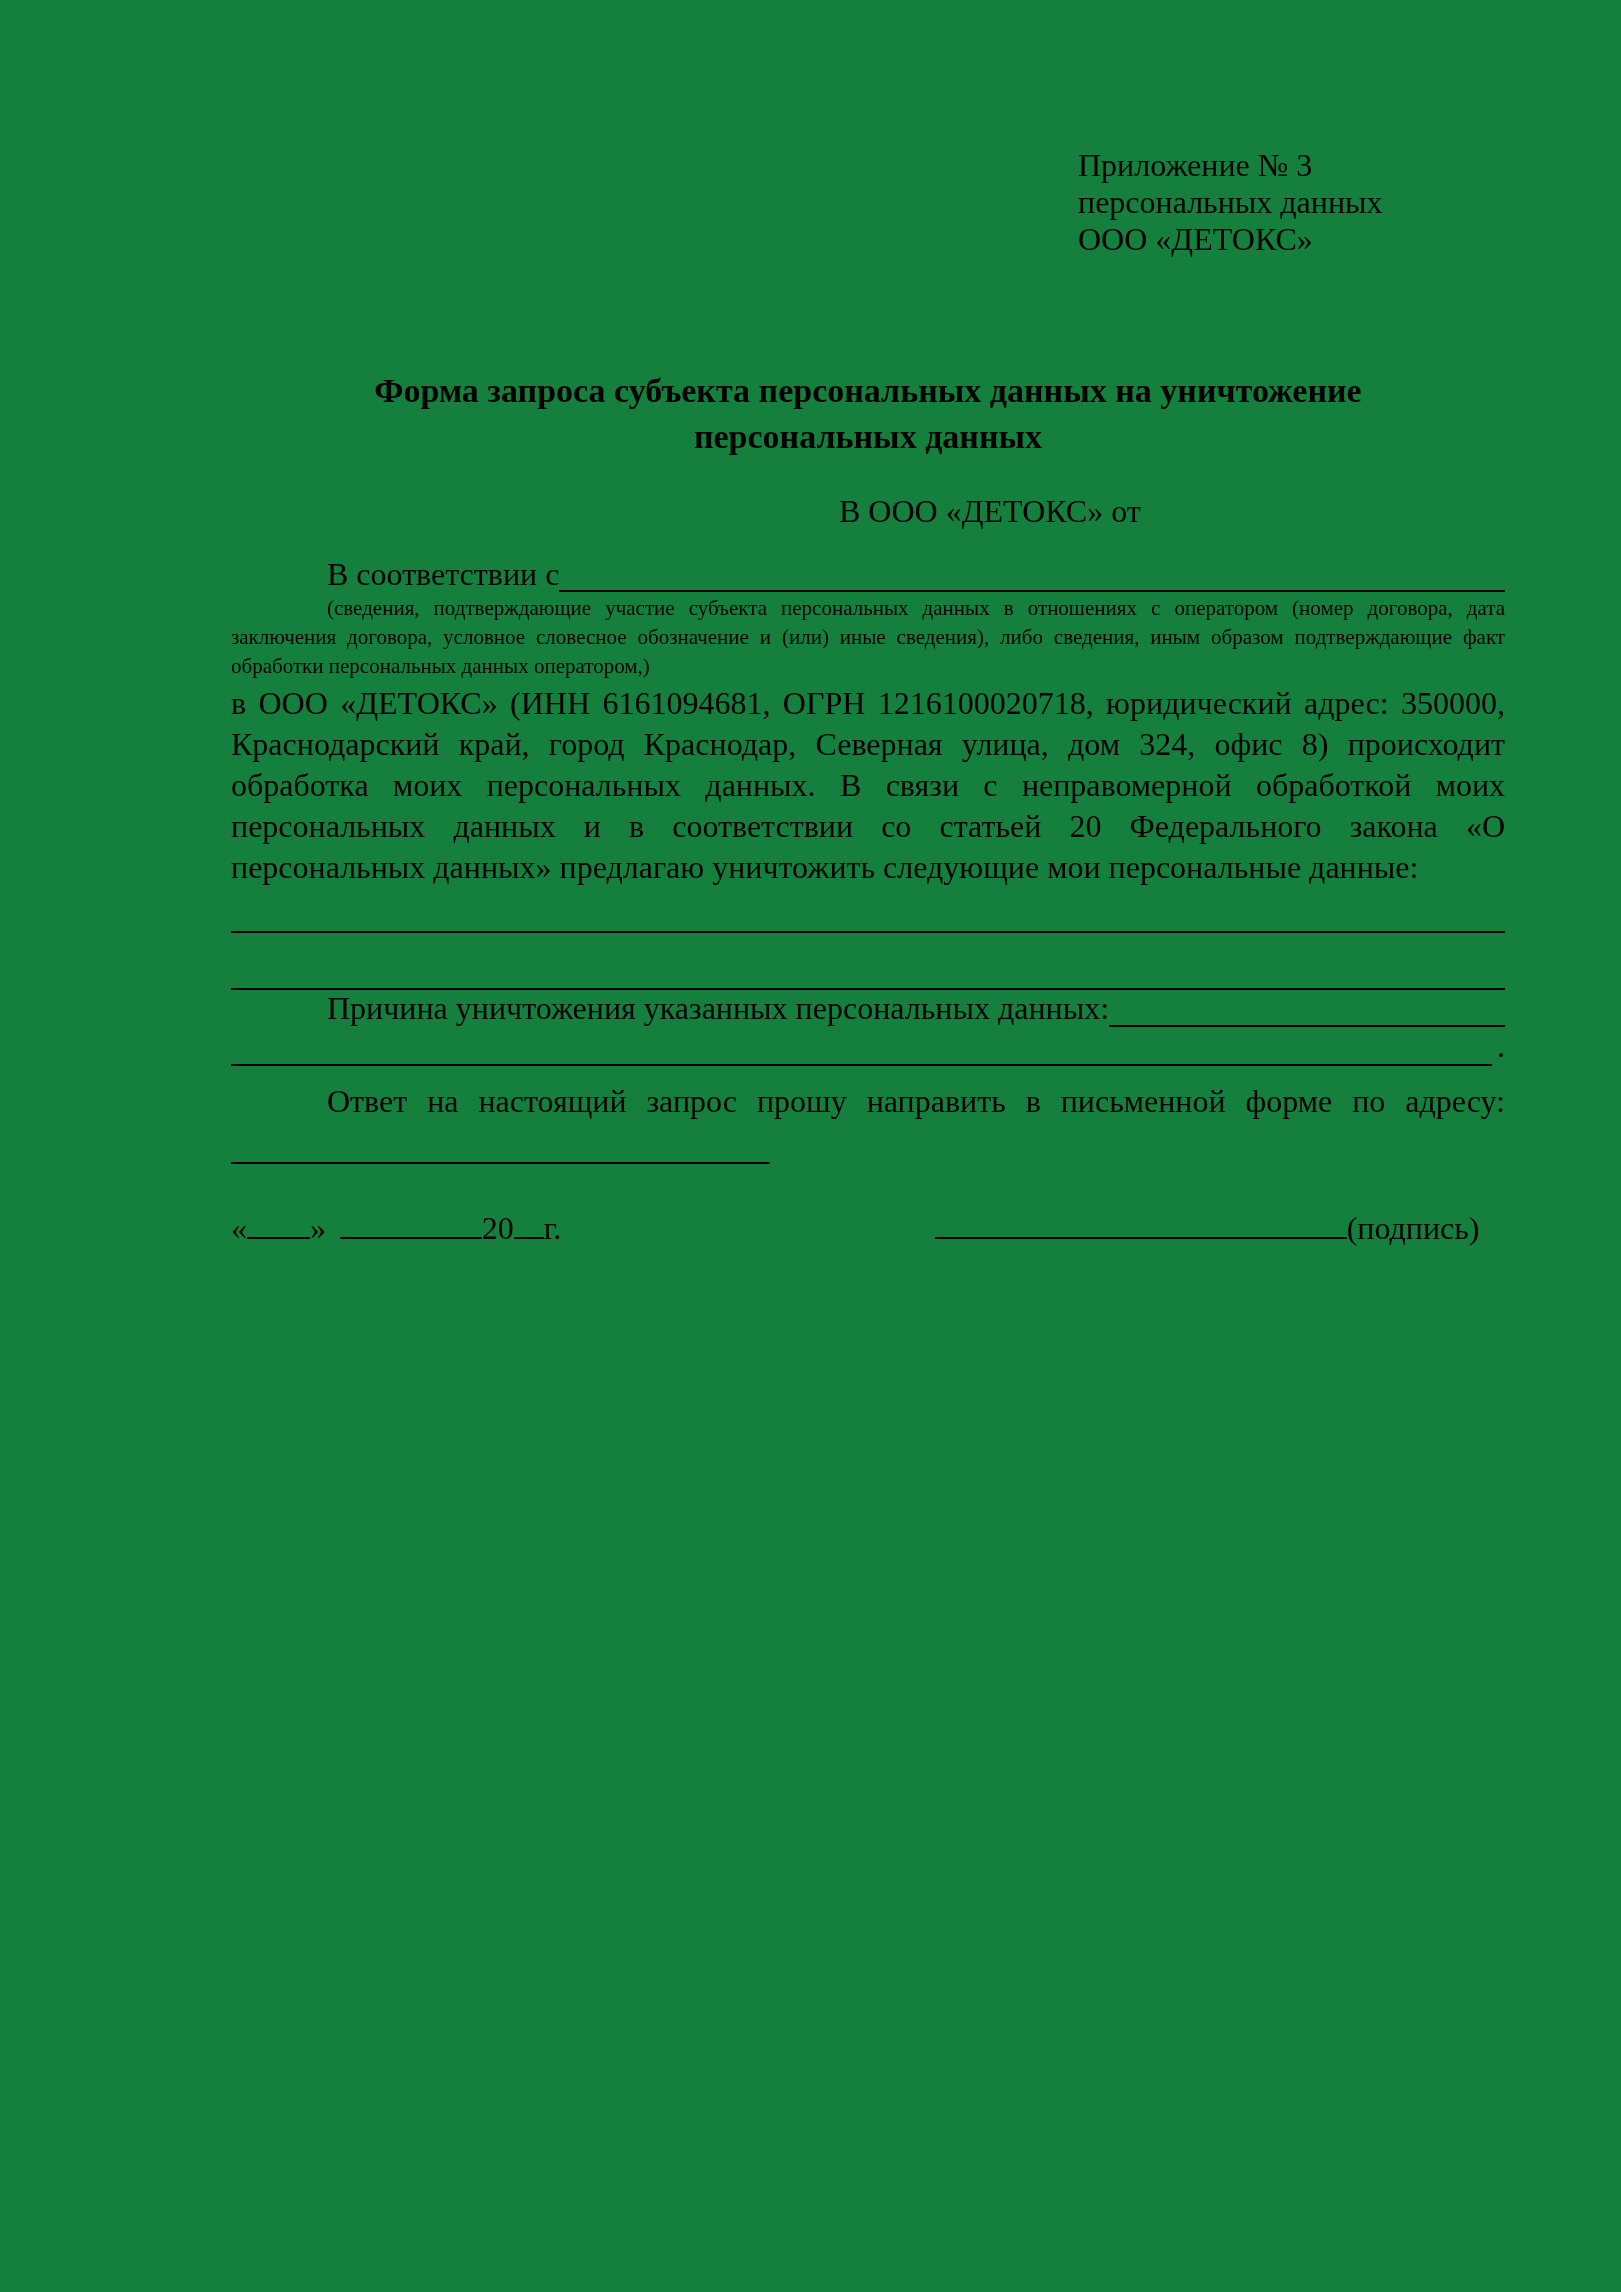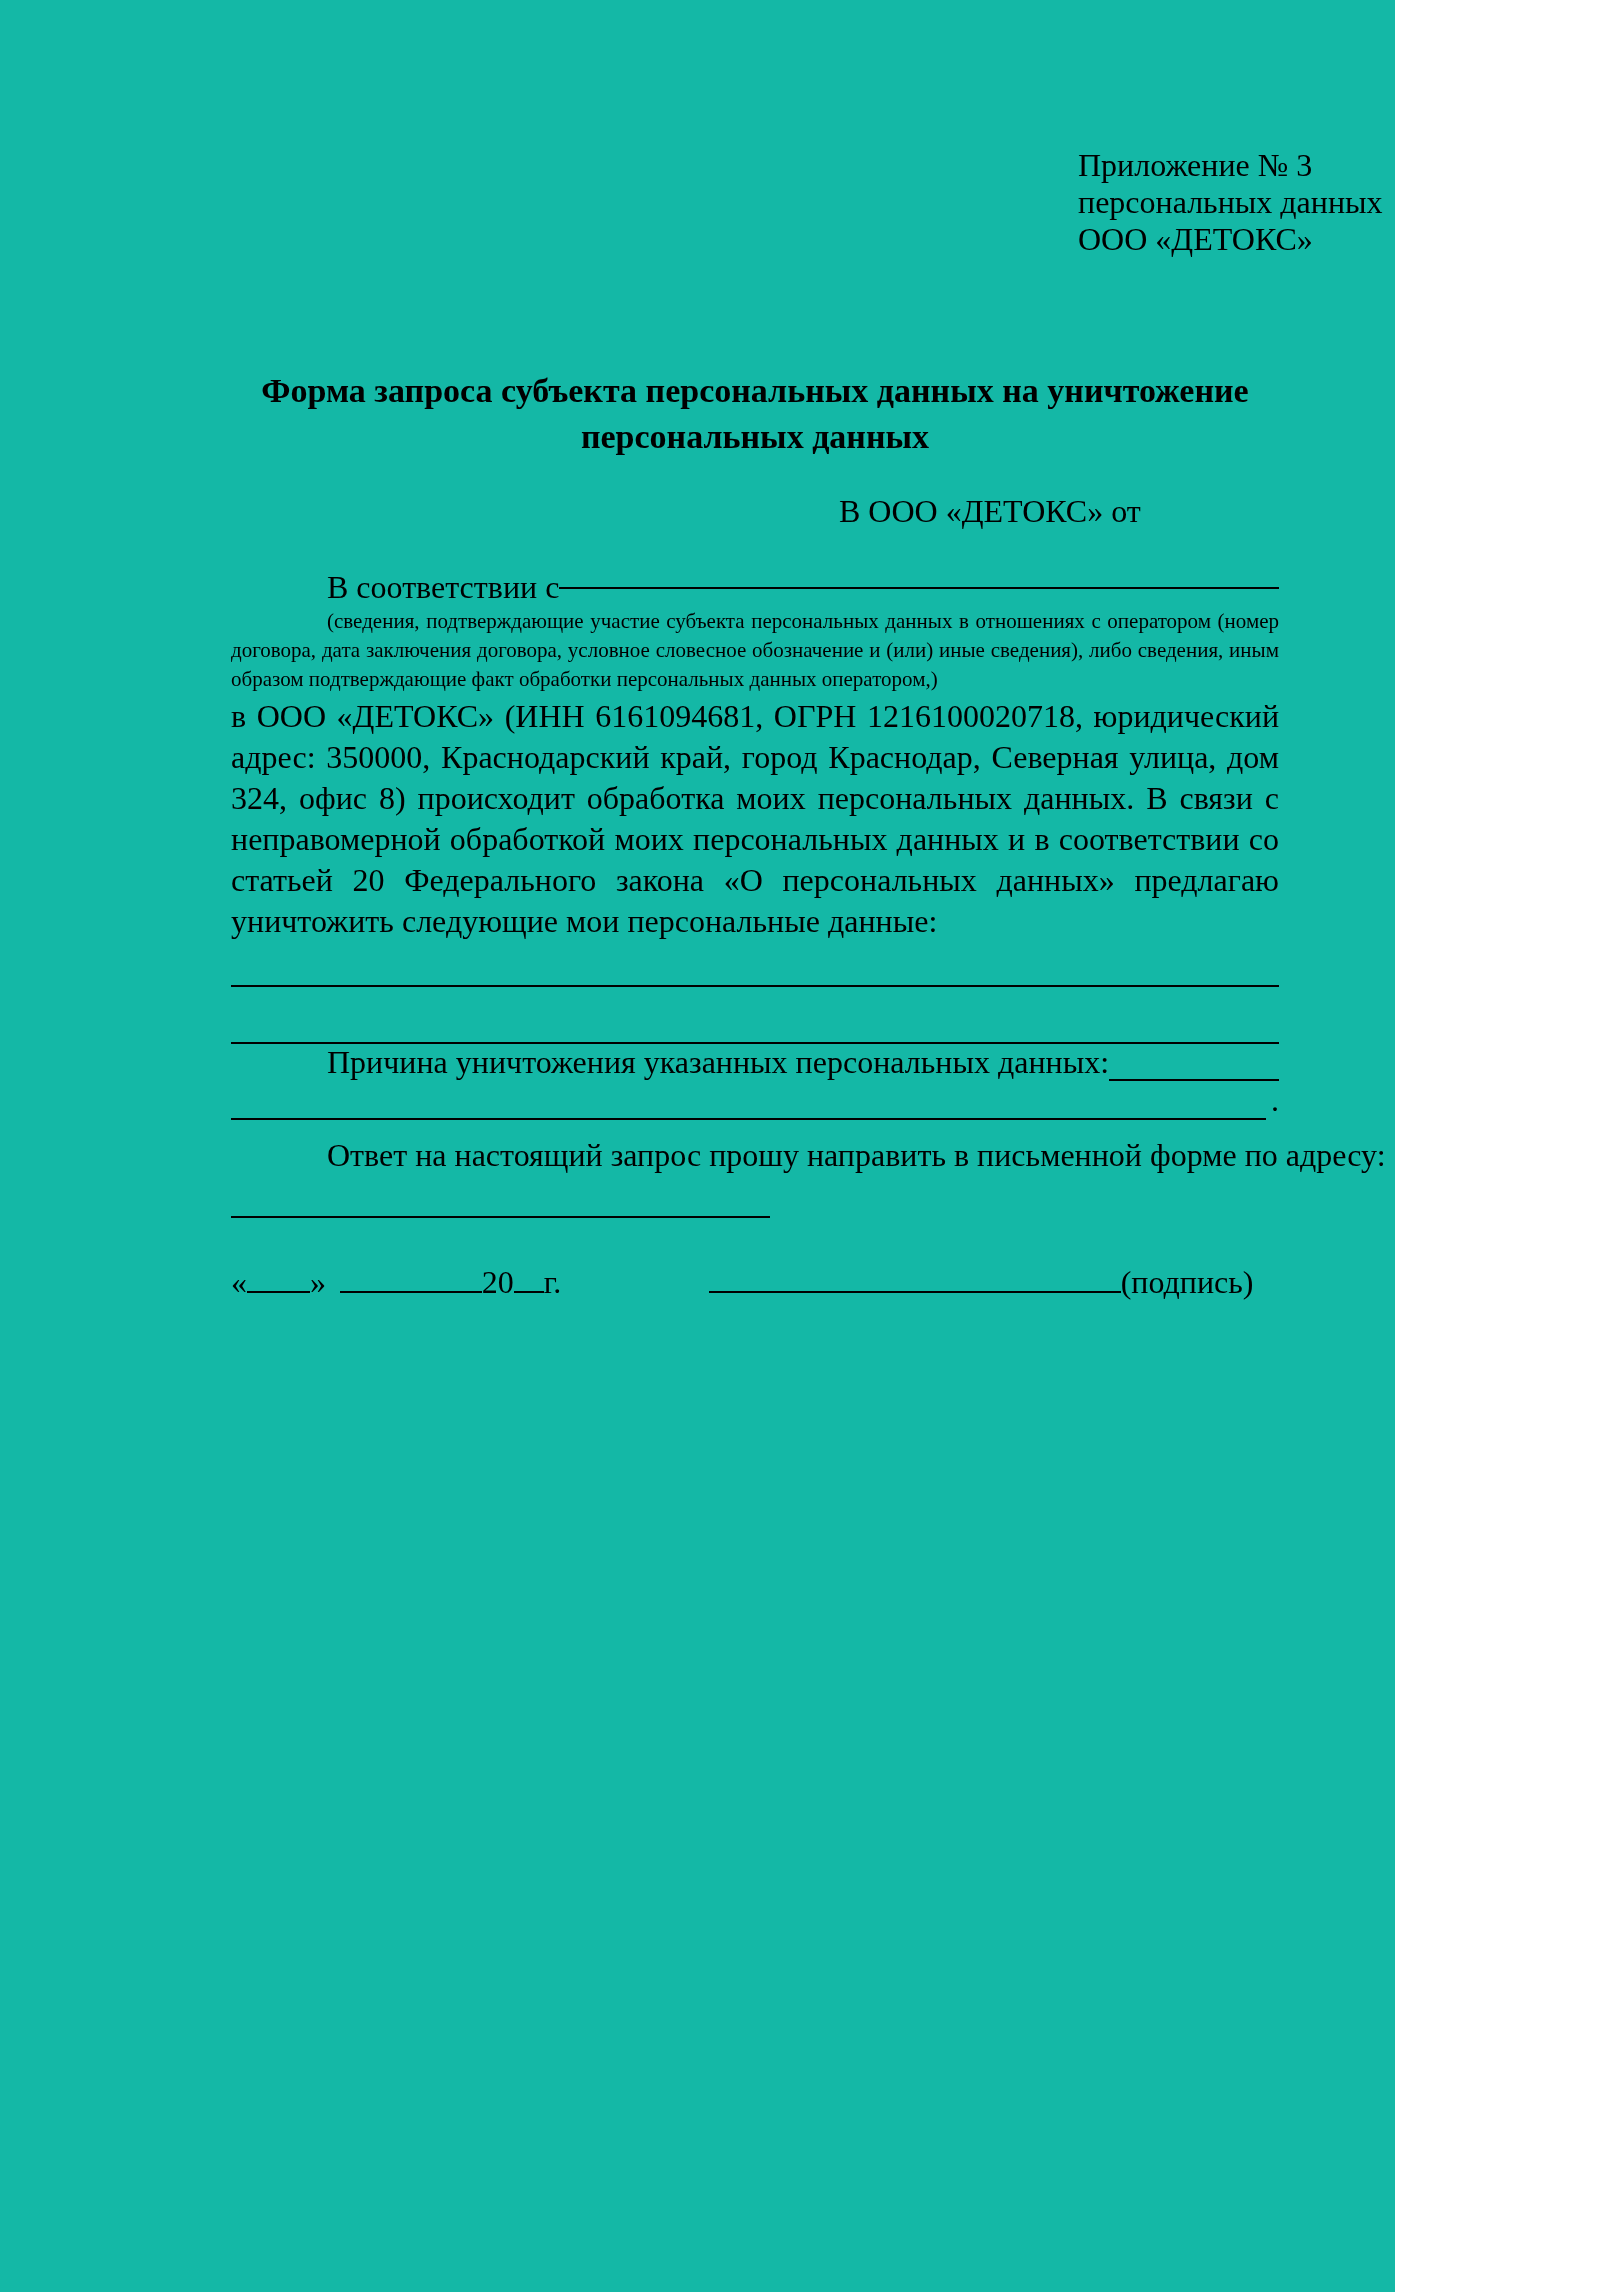--- a/index.html
+++ b/index.html
@@ -2,23 +2,23 @@
 <html lang="ru"><head>
 <meta charset="utf-8">
 <style>
   html, body {
     margin: 0;
     padding: 0;
     background: #ffffff;
   }
   .page {
     position: relative;
-    width: 1395px;
+    width: 1621px;
     height: 2293px;
-    background: #14b8a6;
+    background: #15803d;
     color: #000000;
     box-sizing: border-box;
     padding: 147px 116px 0 231px;
     font-family: "Liberation Serif", "DejaVu Serif", serif;
     font-size: 32px;
     overflow: hidden;
   }
 
   
   .header-block {
@@ -55,22 +55,22 @@
   .field-caption {
     text-align: center;
     font-size: 25.5px;
     line-height: 29px;
     white-space: nowrap;
   }
 
   
   .accordance {
     display: flex;
-    align-items: center;
-    margin-top: 42px;
+    align-items: flex-end;
+    margin-top: 29px;
     line-height: 35px;
   }
   .accordance .lead { padding-left: 96px; white-space: nowrap; }
   .fill {
     flex: 1 1 auto;
     border-bottom: 2.9px solid #000;
     min-width: 19.6px;
   }
 
   .note {

